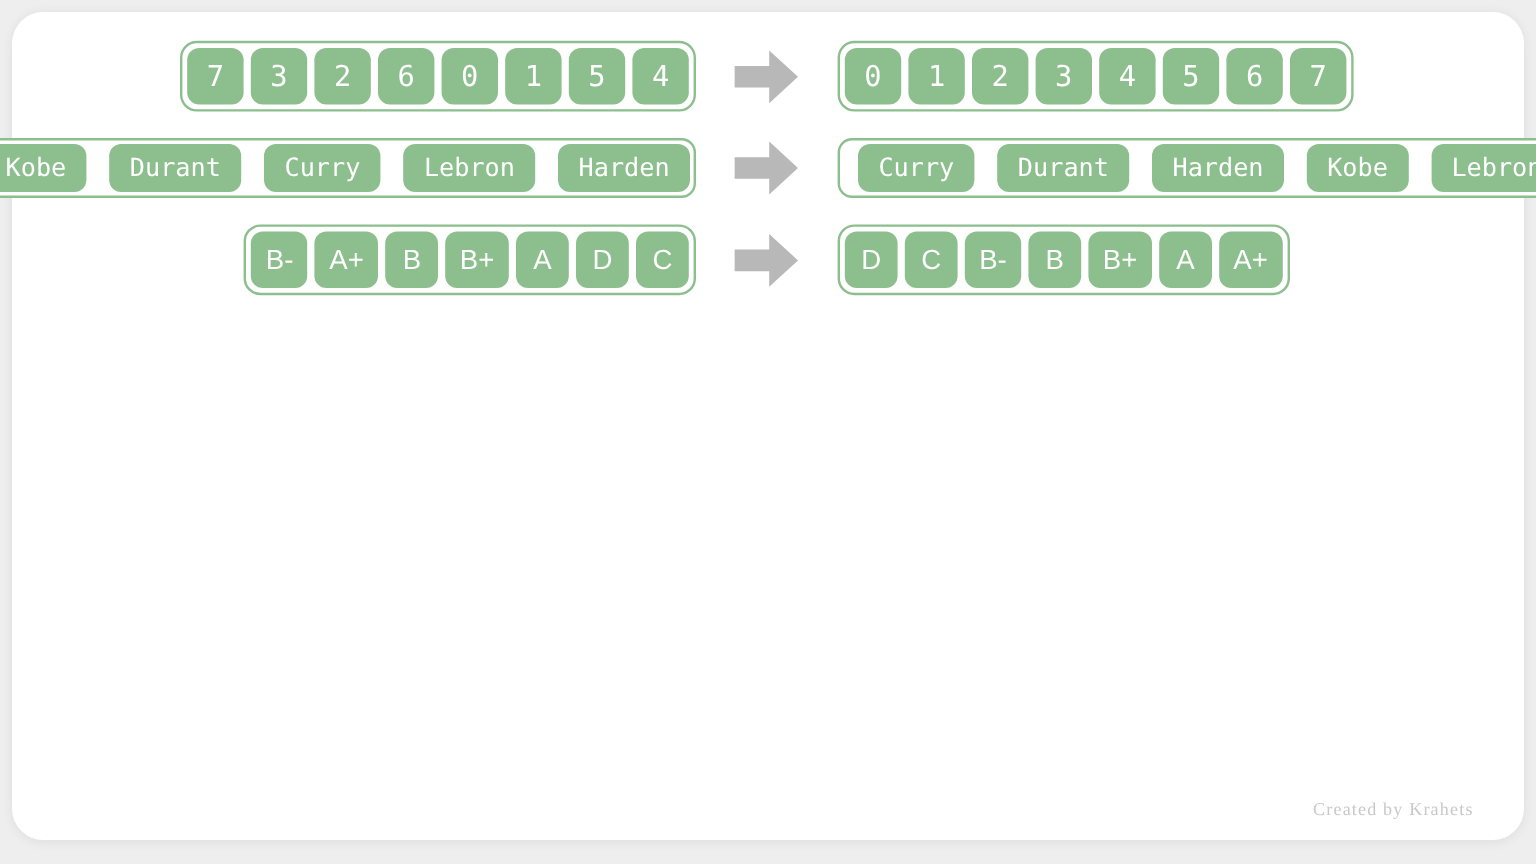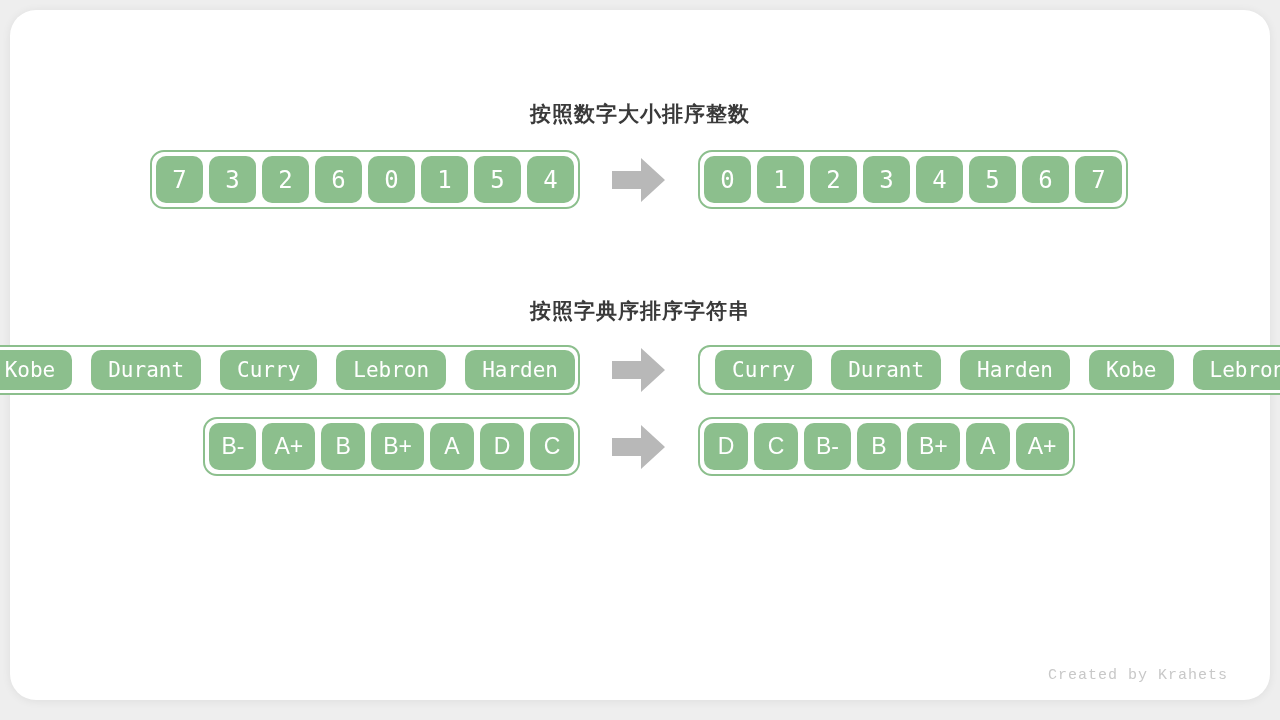--- a/index.html
+++ b/index.html
@@ -61,34 +61,33 @@
   .array.wide .cell { height:40px; padding:0 17px; font-size:21px;margin-left:12px; }
   
   .array.grade { padding:4px; gap:6px; }
   .array.grade .cell {
     min-width:44px; height:47px; padding:0 12px; font-size:23px;
     font-family:"Liberation Sans","DejaVu Sans",sans-serif;
   }
   .arrow-icon { display:block; color:var(--arrow-gray,#b8b8b8); }
   .footer {
     position:absolute; right:42px; bottom:16px;
-    font-family:Liberation Mono, monospace;
+    font-family:Liberation Serif, serif;
     font-size:15px;
     color:var(--footer-text,#c8c8c8);
     letter-spacing:1px;
   }
 </style>
 </head>
 <body>
 
 <div class="page">
   <main class="card">
     <div id="sections">
         <section class="s0">
-          <div class="title">按照数字大小排序整数</div>
           <div class="row">
             <div class="zone left">
               <div class="array square">
                 <div class="cell">7</div>
                 <div class="cell">3</div>
                 <div class="cell">2</div>
                 <div class="cell">6</div>
                 <div class="cell">0</div>
                 <div class="cell">1</div>
                 <div class="cell">5</div>
@@ -108,21 +107,20 @@
                 <div class="cell">3</div>
                 <div class="cell">4</div>
                 <div class="cell">5</div>
                 <div class="cell">6</div>
                 <div class="cell">7</div>
               </div>
             </div>
           </div>
         </section>
         <section class="s1">
-          <div class="title">按照字典序排序字符串</div>
           <div class="row">
             <div class="zone left">
               <div class="array wide">
                 <div class="cell">Kobe</div>
                 <div class="cell">Durant</div>
                 <div class="cell">Curry</div>
                 <div class="cell">Lebron</div>
                 <div class="cell">Harden</div>
               </div>
             </div>

